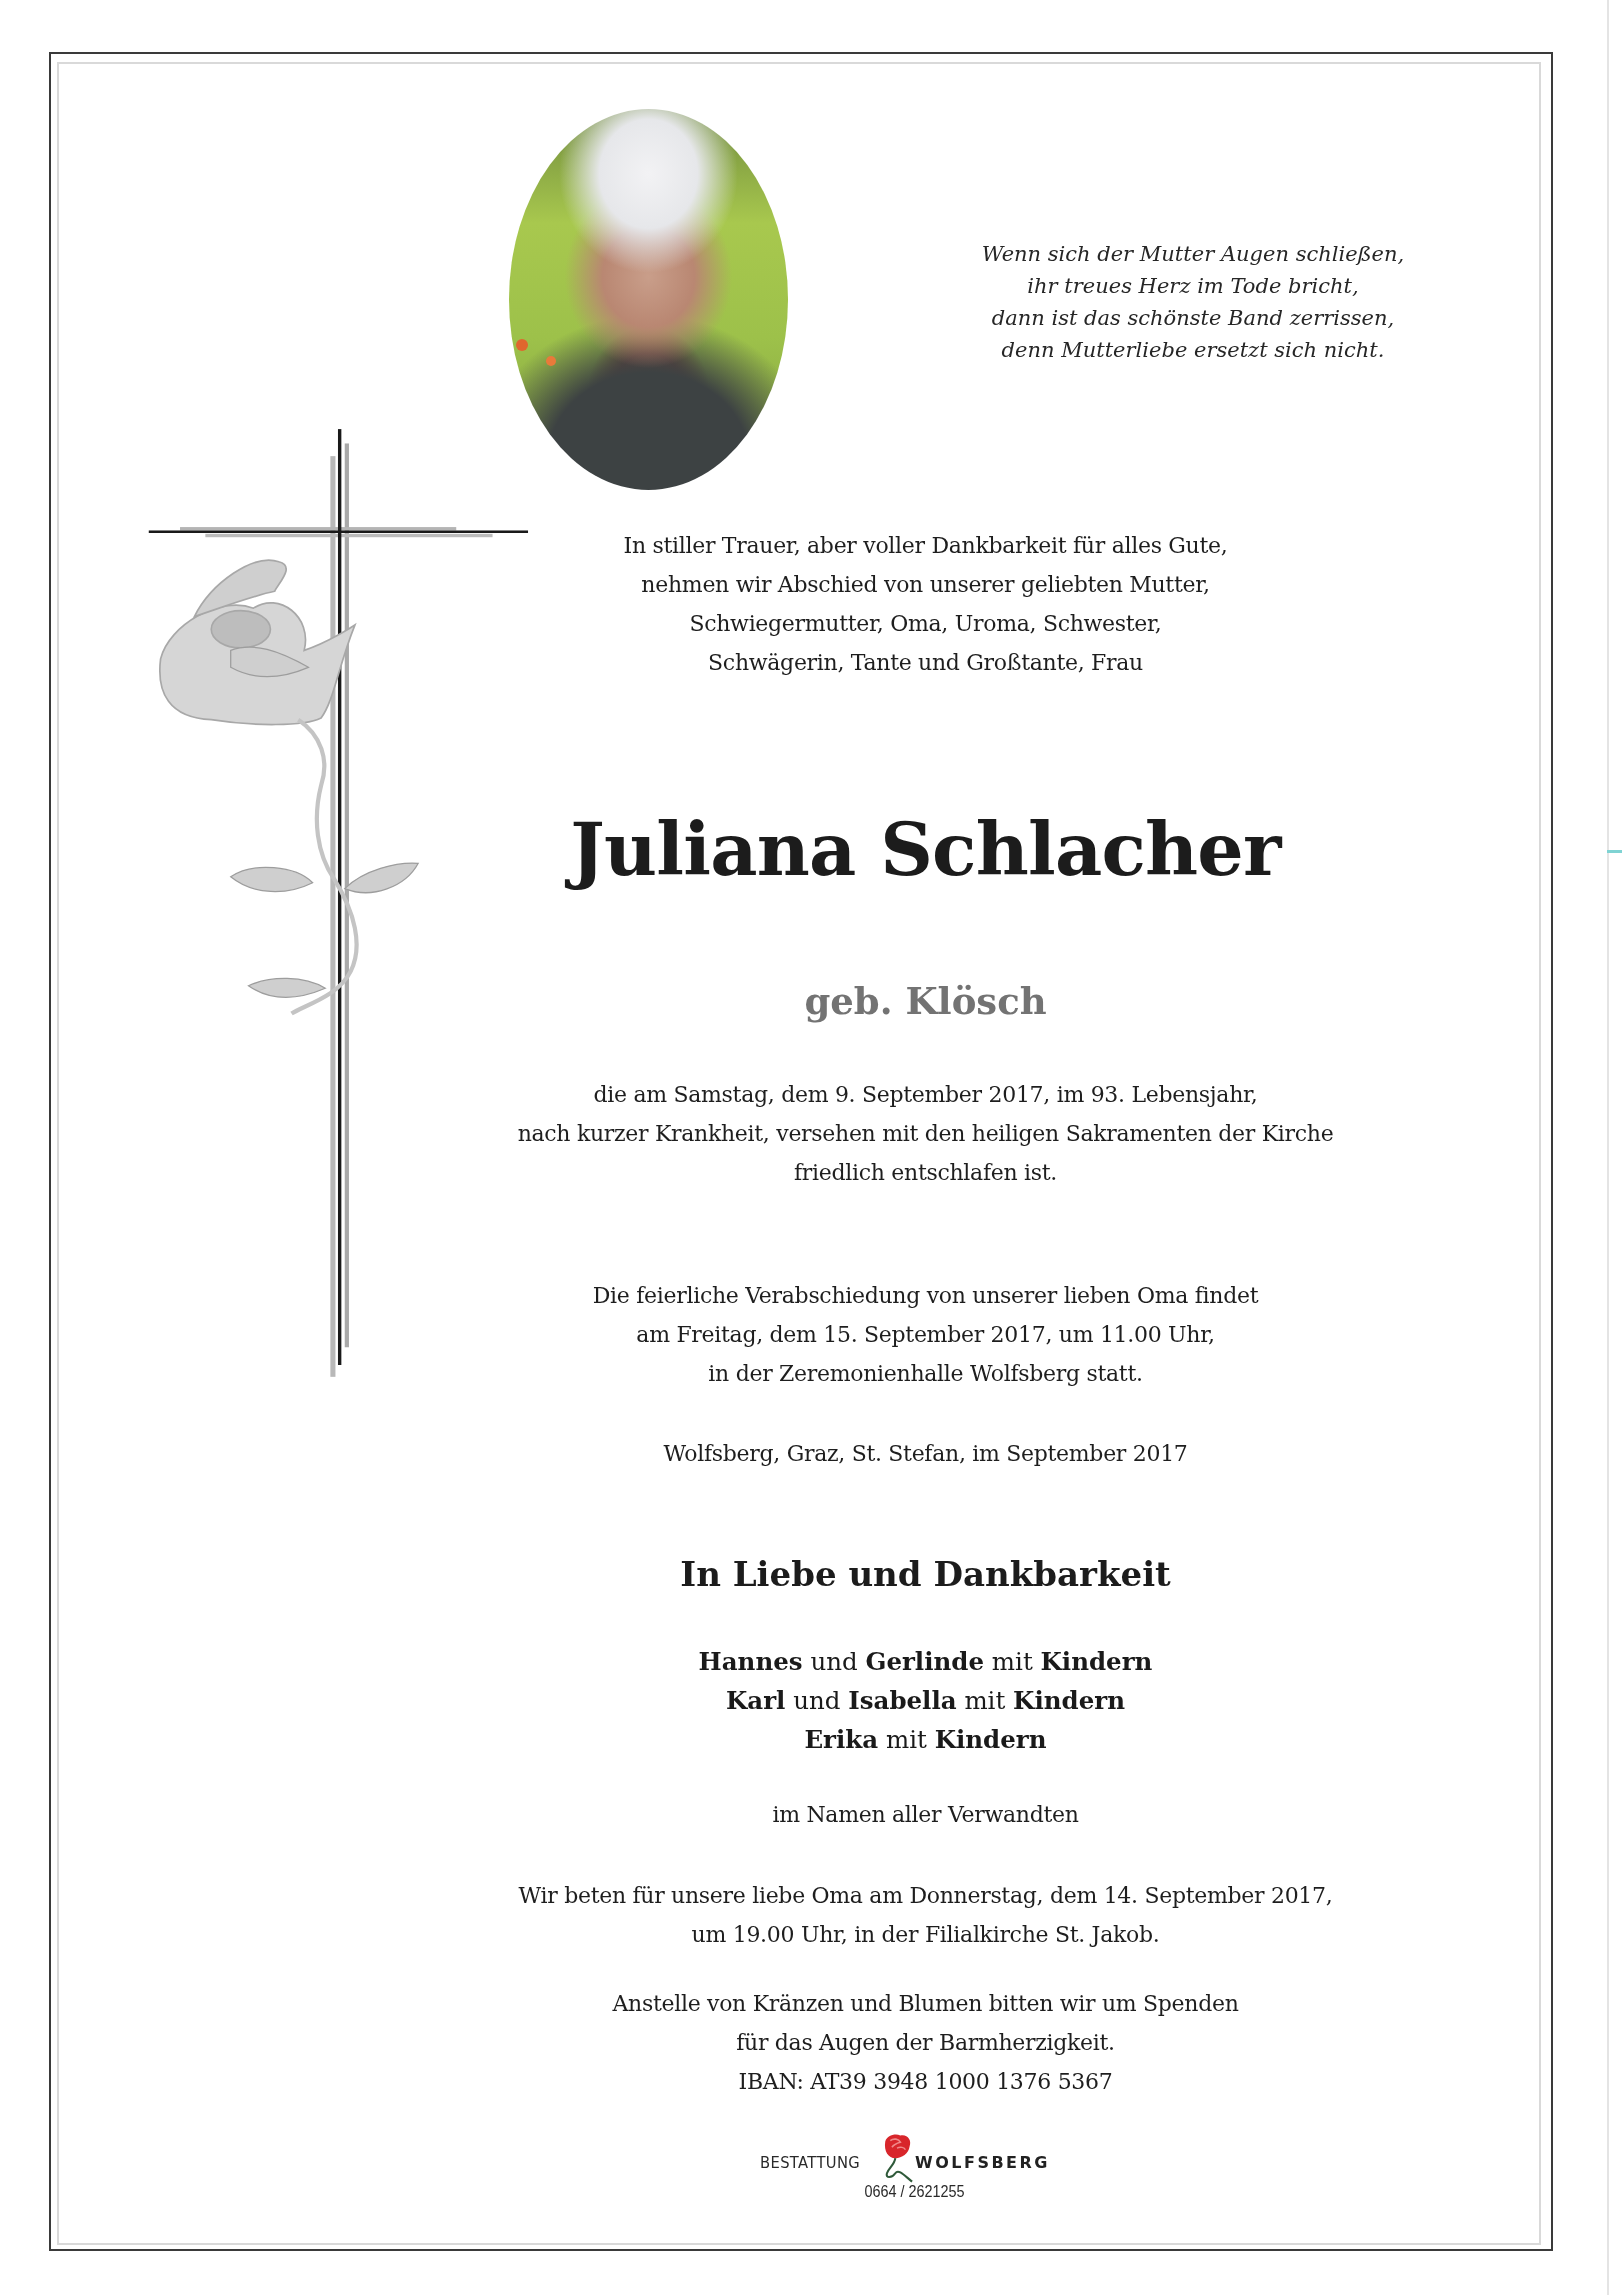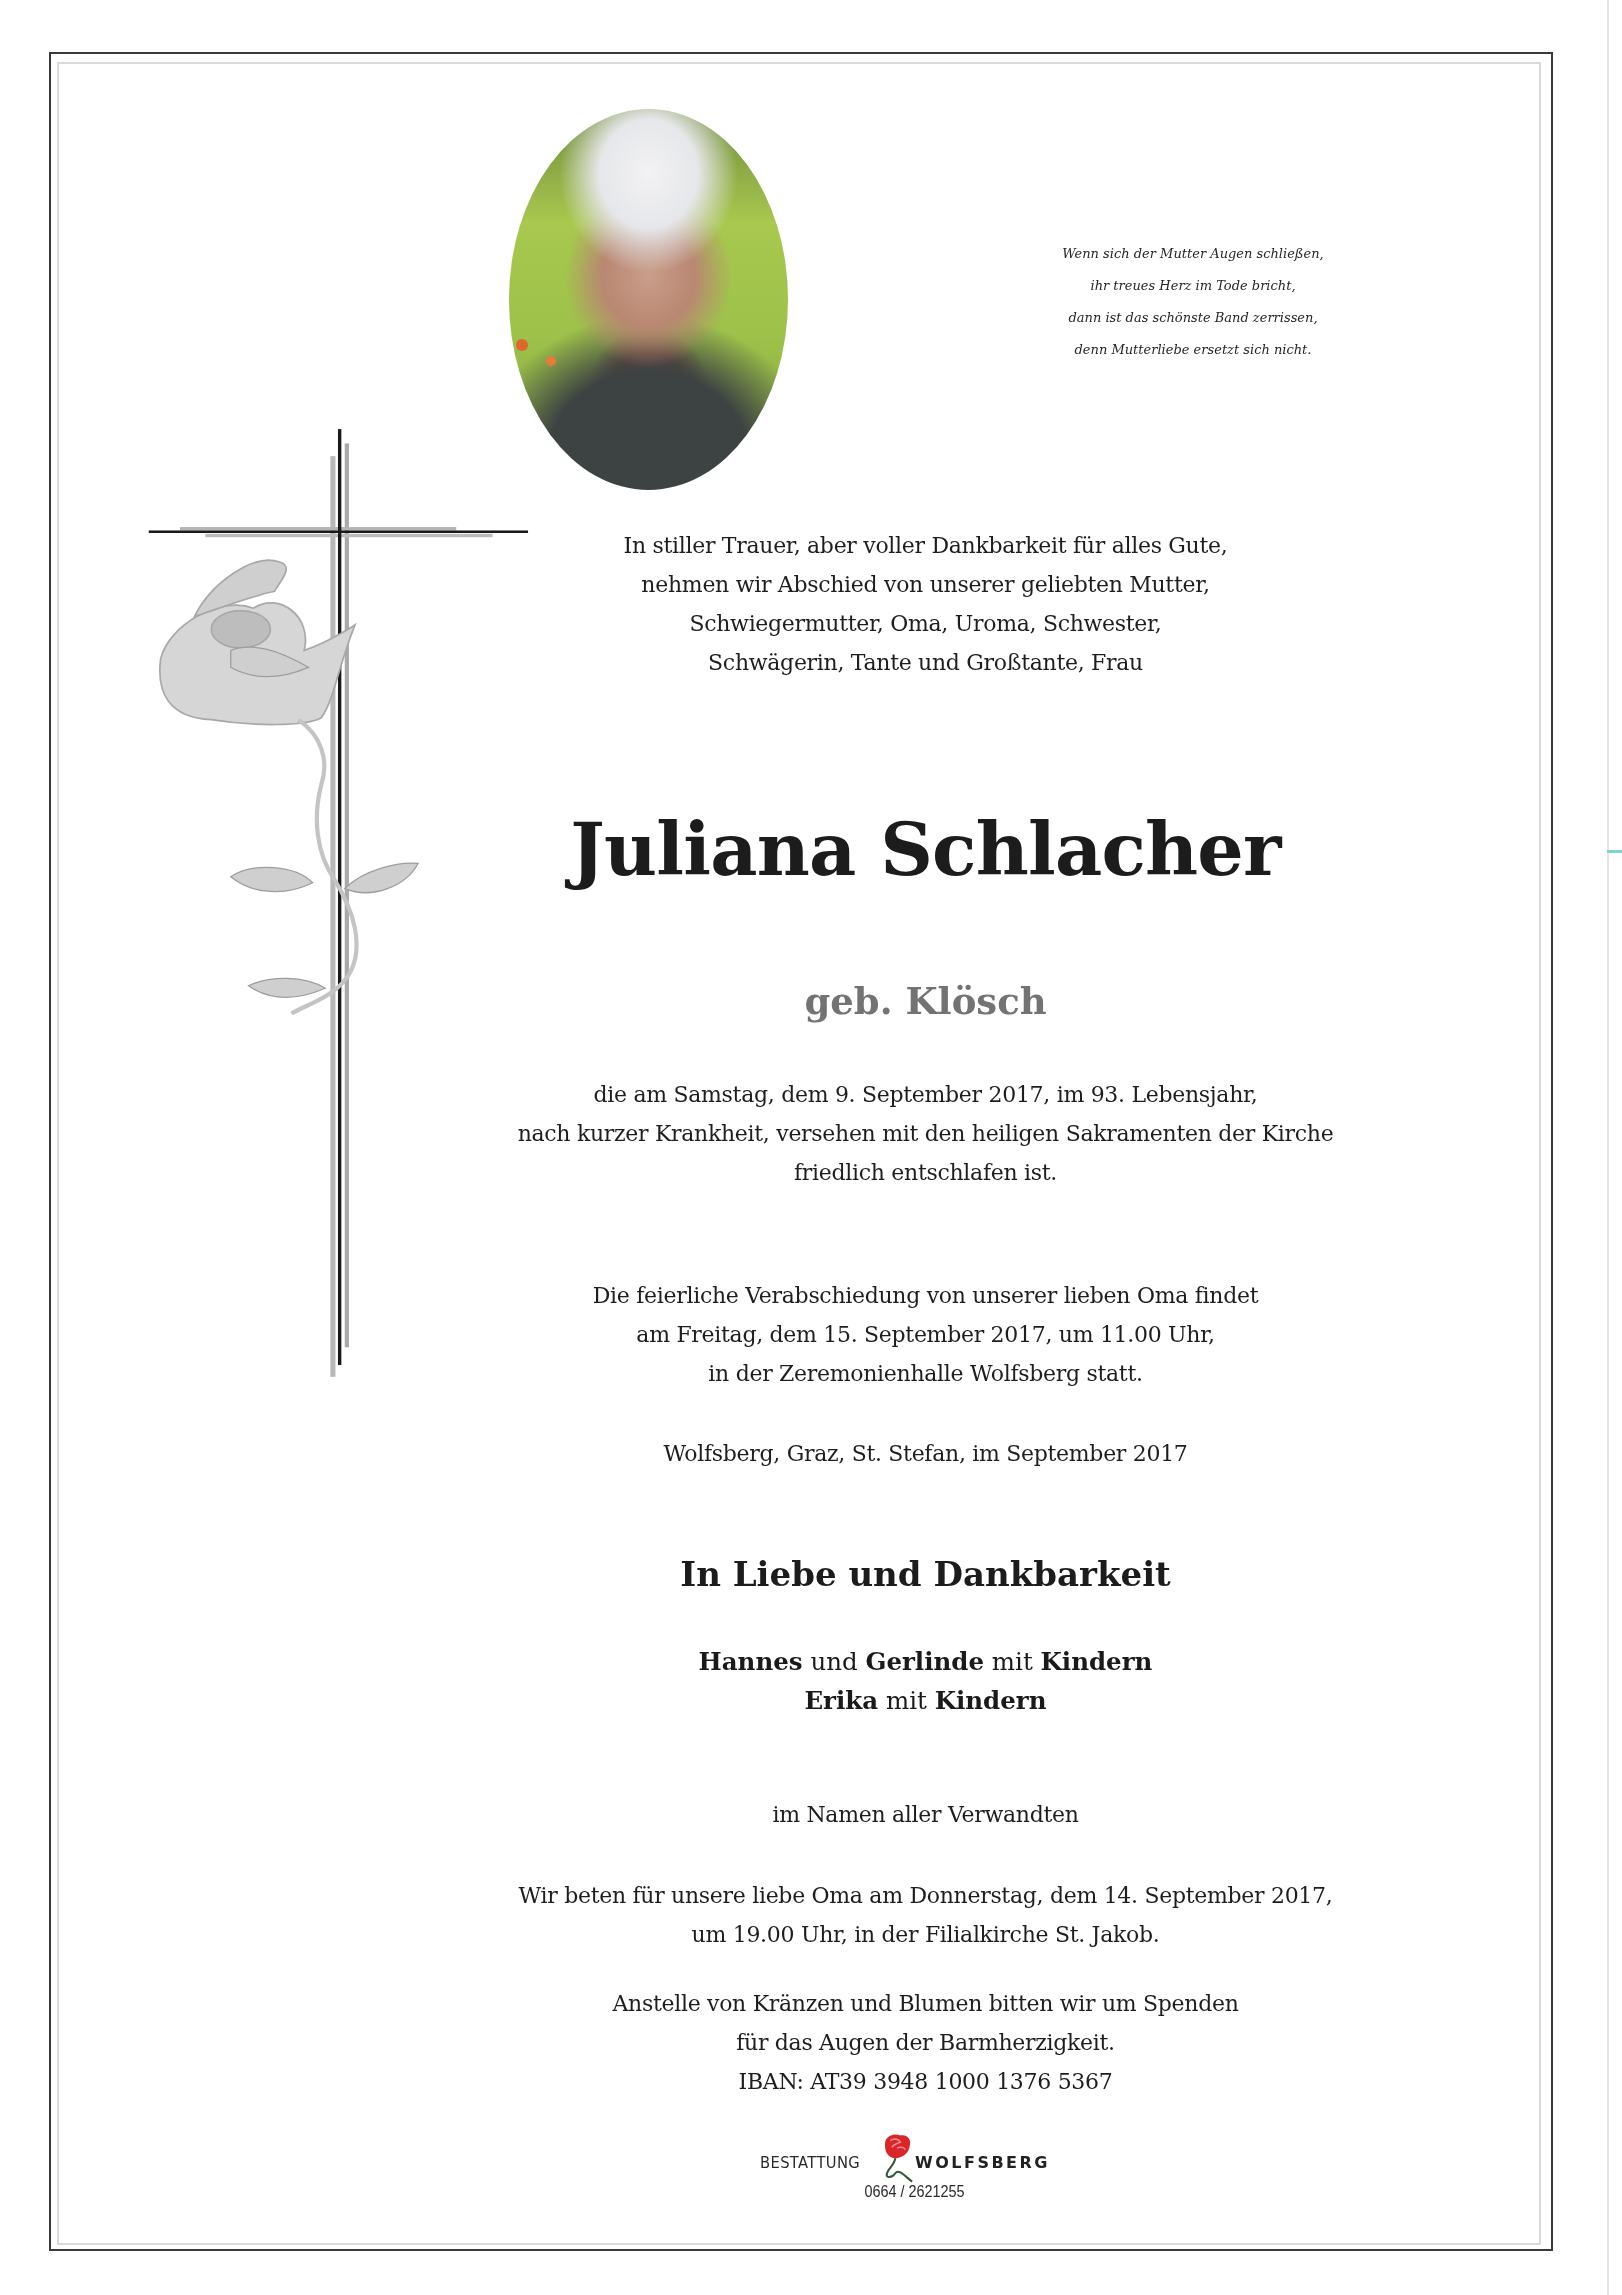--- a/index.html
+++ b/index.html
@@ -23,21 +23,21 @@
              radial-gradient(ellipse 22% 18% at 50% 75%, #8a4a3c 0%, #7a3f34 60%, rgba(122,63,52,0) 100%),
              linear-gradient(180deg, #6f8a3c 0%, #a8c84e 30%, #9dc14a 60%, #7f9f3f 100%); }
   .photo .flower1 { position:absolute; left: 6.8px; top: 230px; width: 12px; height: 12px; border-radius:50%; background:#e0662e; }
   .photo .flower2 { position:absolute; left: 37px; top: 247px; width: 10px; height: 10px; border-radius:50%; background:#e87a3a; }
 
   
   .cross { position: absolute; left: 0; top: 0; width: 1622px; height: 2295px; pointer-events: none; }
 
   
   .poem { position: absolute; left: 946px; width: 494px; top: 238px; text-align: center;
-          font-style: italic; font-size: 13px; line-height: 32px; color: #262626; }
+          font-style: italic; font-size: 21px; line-height: 32px; color: #262626; }
   .poem div { white-space: nowrap; }
 
   .center-col { position: absolute; left: 372px; width: 1107px; text-align: center; }
   .body-text { font-size: 22px; line-height: 39px; color: #1e1e1e; letter-spacing: -0.3px; }
   .body-text div { white-space: nowrap; }
   .block-intro { top: 526px; }
   .name { top: 807px; font-size: 73px; line-height: 84px; font-weight: bold; letter-spacing: -0.8px; color: #1c1c1c; }
   .maiden { top: 978px; font-size: 37px; line-height: 47px; font-weight: bold; color: #737373; }
   .block-death { top: 1075px; }
   .block-funeral { top: 1276px; }
@@ -136,20 +136,27 @@
 
 <div class="center-col mourners">
   <div>
     <b>Hannes</b>
     <span class="reg">und</span>
     <b>Gerlinde</b>
     <span class="reg">mit</span>
     <b>Kindern</b>
   </div>
   <div>
+    <b>Karl</b>
+    <span class="reg">und</span>
+    <b>Isabella</b>
+    <span class="reg">mit</span>
+    <b>Kindern</b>
+  </div>
+  <div>
     <b>Erika</b>
     <span class="reg">mit</span>
     <b>Kindern</b>
   </div>
 </div>
 
 <div class="center-col body-text block-relatives">im Namen aller Verwandten</div>
 
 <div class="center-col body-text block-prayer">
   <div>Wir beten für unsere liebe Oma am Donnerstag, dem 14. September 2017,</div>

